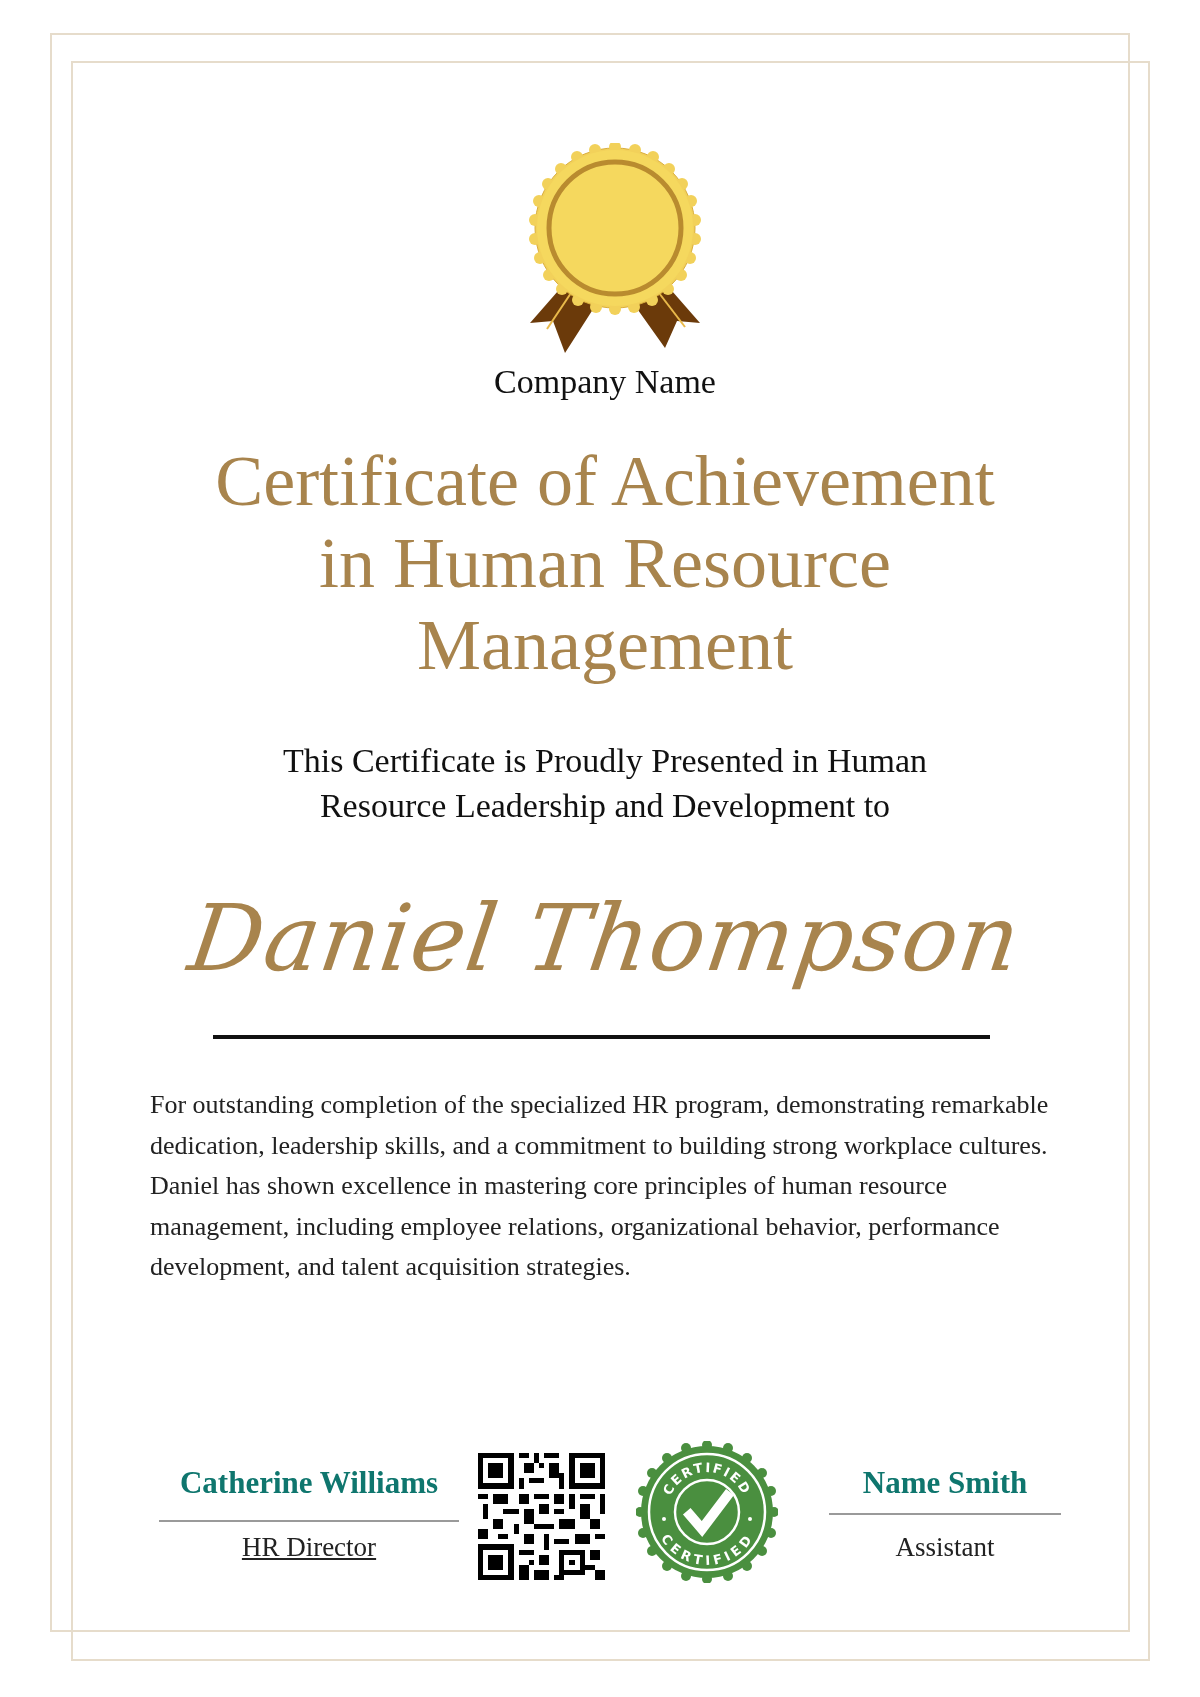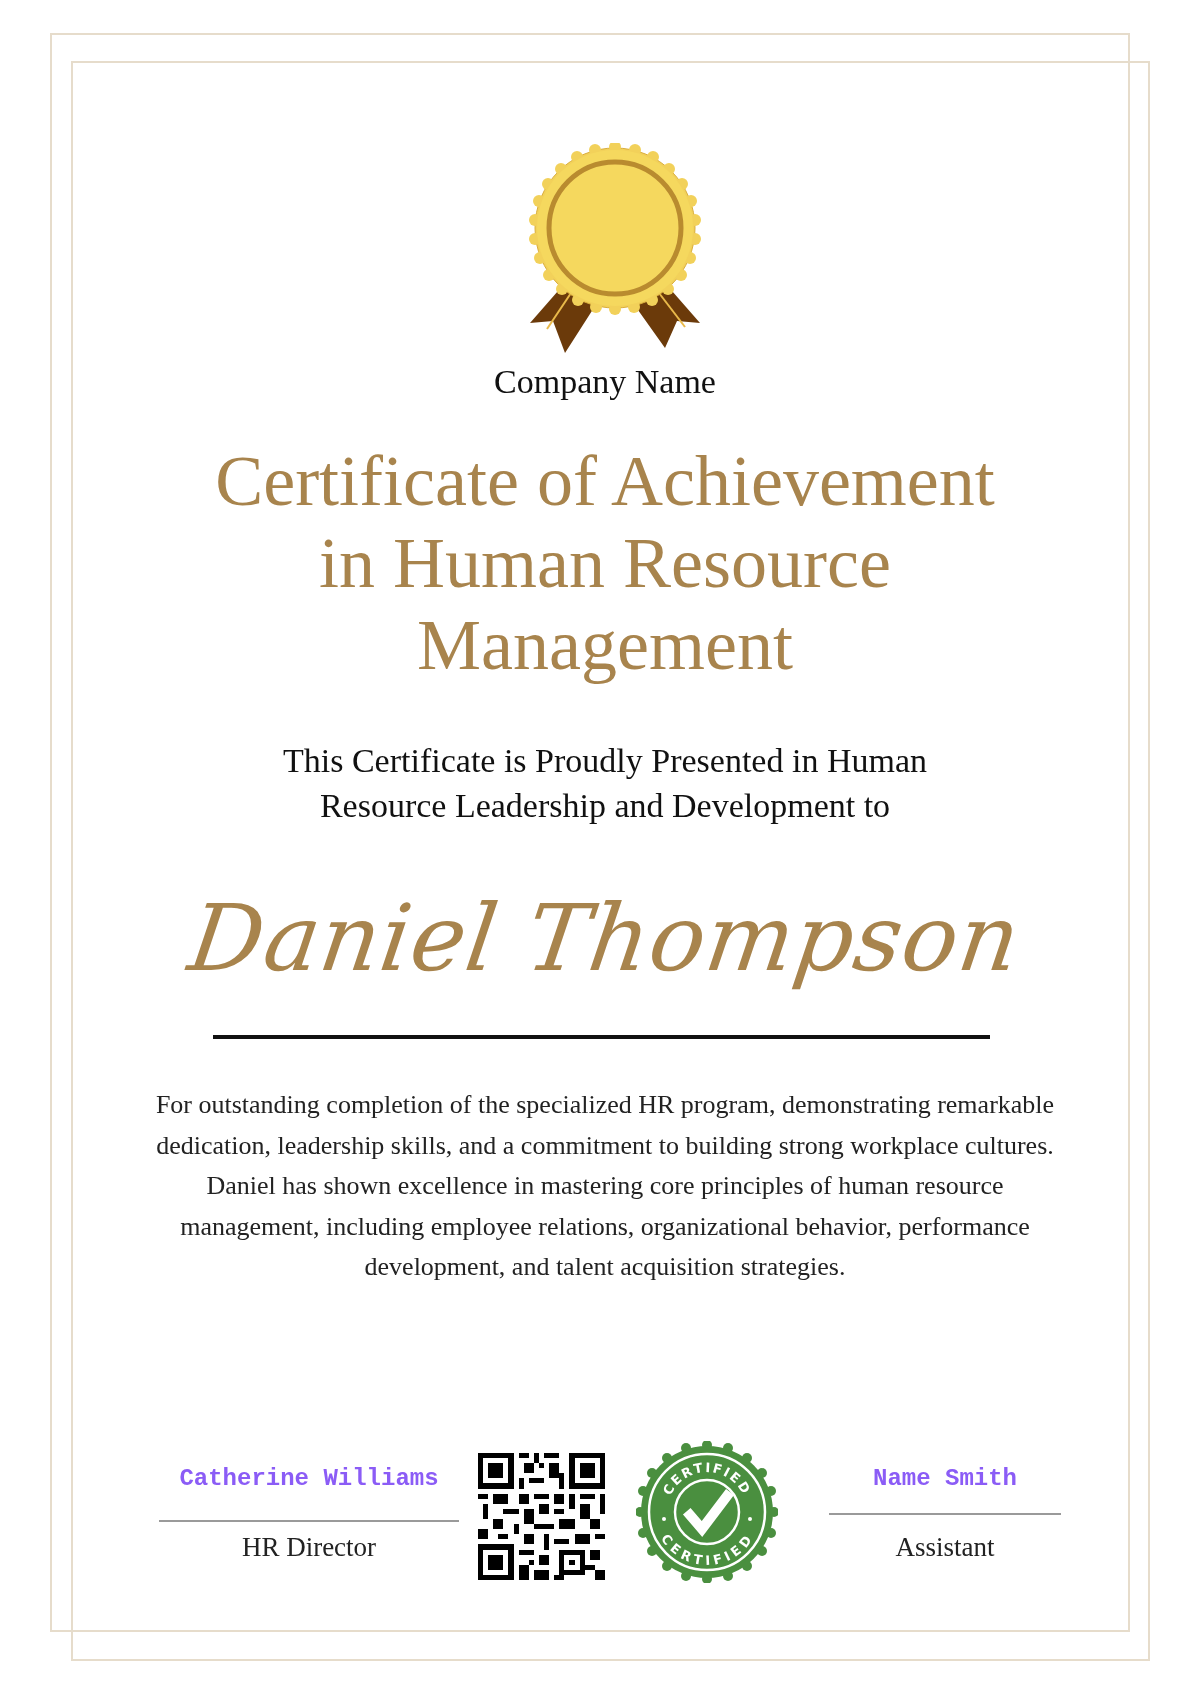--- a/index.html
+++ b/index.html
@@ -7,28 +7,28 @@
   .frame { position:absolute; border:2px solid #e6dccb; box-sizing:border-box; }
   .frame-a { left:50px; top:33px; width:1080px; height:1599px; }
   .frame-b { left:71px; top:61px; width:1079px; height:1600px; }
   .abs { position:absolute; }
   .medal { left:525px; top:143px; width:180px; height:220px; }
   .company { top:363px; left:0; width:1210px; text-align:center; font-family:"Liberation Serif", serif; font-size:34px; color:#111; }
   .title { top:440px; left:0; width:1210px; text-align:center; font-family:"Liberation Serif", serif; font-size:72px; line-height:82px; color:#a8844d; }
   .subtitle { top:738px; left:0; width:1210px; text-align:center; font-family:"Liberation Serif", serif; font-size:34px; line-height:45px; color:#111; }
   .recipient { top:885px; left:0; width:1210px; text-align:center; font-family:"DejaVu Serif", serif; font-style:italic; font-size:92px; color:#a8844d; letter-spacing:1px; transform:skewX(-8deg); }
   .divider { left:213px; top:1035px; width:777px; height:4px; background:#111; }
-  .body-text { top:1085px; left:150px; width:910px; text-align:center; font-family:"Liberation Serif", serif; font-size:26px; line-height:40.5px; color:#222; }
+  .body-text { top:1085px; left:150px; width:910px; font-family:"Liberation Serif", serif; font-size:26px; line-height:40.5px; color:#222; }
   .sig { text-align:center; }
-  .sig-name { font-family:Liberation Mono, monospace; font-weight:bold; font-size:24px; color:#8b5cf6; }
+  .sig-name { font-family:Liberation Serif, serif; font-weight:bold; font-size:31px; color:#0f766e; }
   .sig-role { font-family:"Liberation Serif", serif; font-size:27px; color:#222; }
   .sig-line { height:2px; background:#9a9a9a; }
   .sig-left-name { left:159px; width:300px; top:1465px; }
   .sig-left-line { left:159px; width:300px; top:1520px; }
-  .sig-left-role { left:159px; width:300px; top:1532px; }
+  .sig-left-role { left:159px; width:300px; top:1532px;text-decoration:underline; }
   .sig-right-name { left:829px; width:232px; top:1465px; }
   .sig-right-line { left:829px; width:232px; top:1513px; }
   .sig-right-role { left:829px; width:232px; top:1532px;text-align:center; }
   .qr { left:478px; top:1453px; width:127px; height:127px; }
   .seal { left:636px; top:1441px; width:142px; height:142px; }
 </style>
 </head>
 <body>
 
 <div class="frame frame-a"></div>

